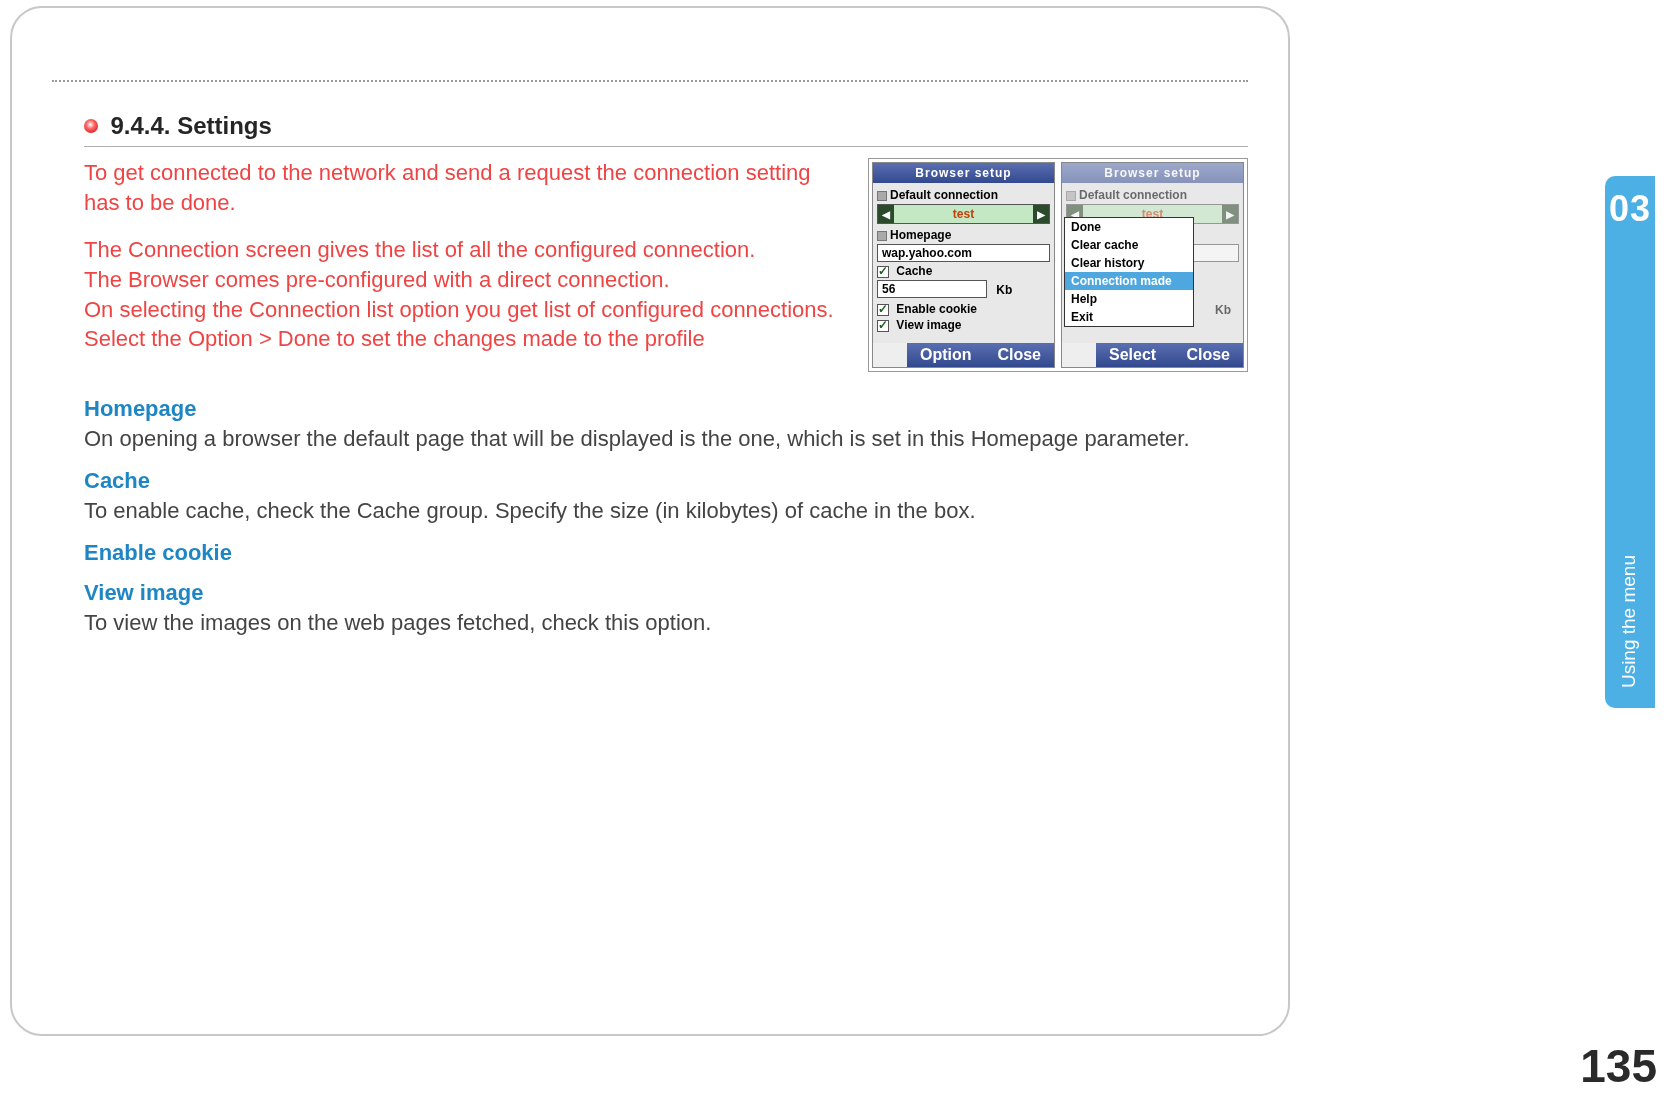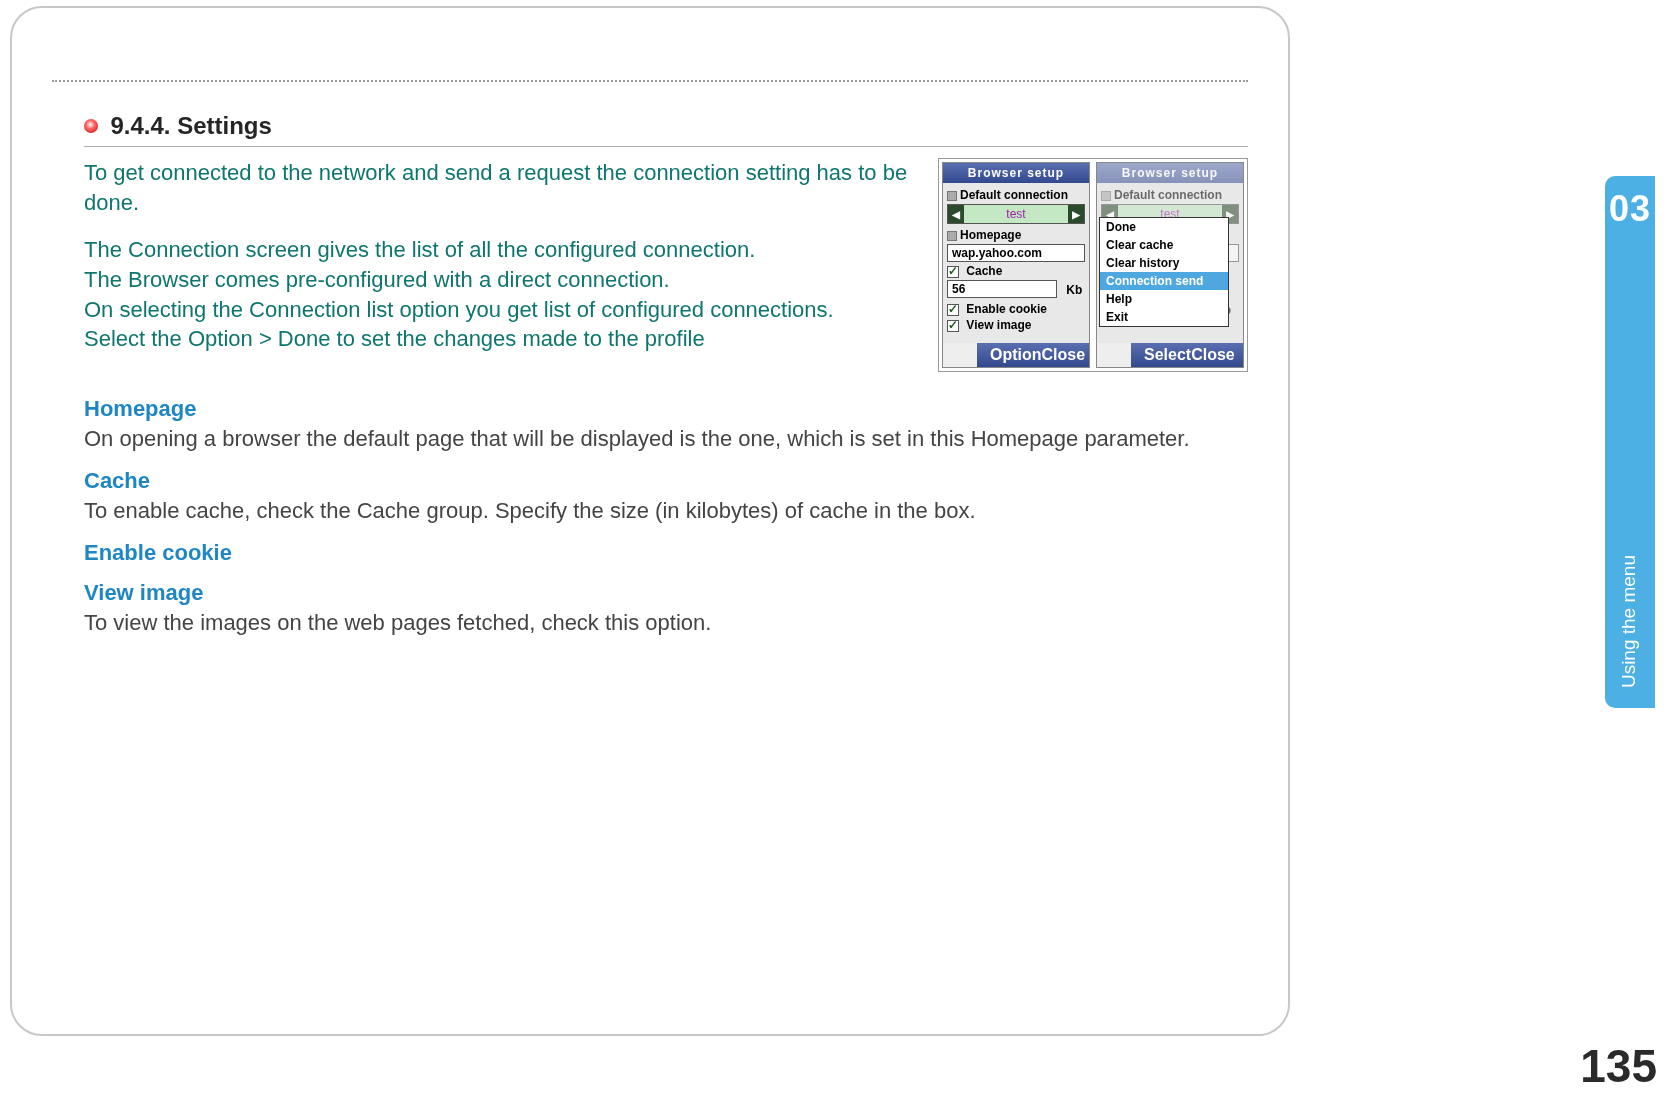--- a/index.html
+++ b/index.html
@@ -55,31 +55,31 @@
     position: absolute;
     left: 72px;
     top: 150px;
     right: 40px;
   }
   .intro-row {
     display: flex;
     gap: 20px;
     align-items: flex-start;
   }
-  .intro-text { flex: 1; color: #0f766e; font-size: 22px; line-height: 1.35; }
+  .intro-text { flex: 1; color: #ef4444; font-size: 22px; line-height: 1.35; }
   .intro-text p { margin-bottom: 18px; }
   .phone-shots {
     display: flex;
     gap: 6px;
     border: 1px solid #9a9a9a;
     padding: 3px;
     background: #fff;
   }
   .phone {
-    width: 148px;
+    width: 183px;
     background: #eee;
     border: 1px solid #888;
     font-size: 12px;
     font-family: Tahoma, Verdana, sans-serif;
   }
   .ph-title {
     background: linear-gradient(#5a6fb0, #33498f);
     color: #fff;
     text-align: center;
     font-weight: bold;
@@ -101,21 +101,21 @@
   .ph-selector {
     display: flex; align-items: stretch; margin: 2px 0 4px 0;
     border: 1px solid #555; height: 20px; background: #c3e8c3;
   }
   .ph-selector .arrow {
     width: 16px; background: #2b4a2b; color: #fff;
     display: flex; align-items: center; justify-content: center;
     font-size: 10px; font-weight: bold;
   }
   .ph-selector .val {
-    flex: 1; text-align: center; font-weight: normal; color: #a21caf;
+    flex: 1; text-align: center; font-weight: bold; color: #c2410c;
     display: flex; align-items: center; justify-content: center;
   }
   .ph-input {
     border: 1px solid #555; background: #fff; padding: 1px 4px;
     margin: 2px 0; font-weight: bold; height: 18px; display: flex; align-items: center;
   }
   .ph-input.narrow { width: 110px; display: inline-flex; }
   .ph-kb { font-weight: bold; margin-left: 6px; vertical-align: middle; }
   .ph-check-row { margin-top: 2px; }
   .ph-check {
@@ -263,21 +263,21 @@
             </div>
             <div class="ph-input"></div>
             <div style="text-align:right; padding-right:8px; margin-top:40px;">
               <span class="ph-kb">Kb</span>
             </div>
 
             <div class="ph-menu-pop">
               <div>Done</div>
               <div>Clear cache</div>
               <div>Clear history</div>
-              <div class="sel">Connection send</div>
+              <div class="sel">Connection made</div>
               <div>Help</div>
               <div>Exit</div>
             </div>
           </div>
           <div class="ph-soft">
             <span>Select</span>
             <span>Close</span>
           </div>
         </div>
 

